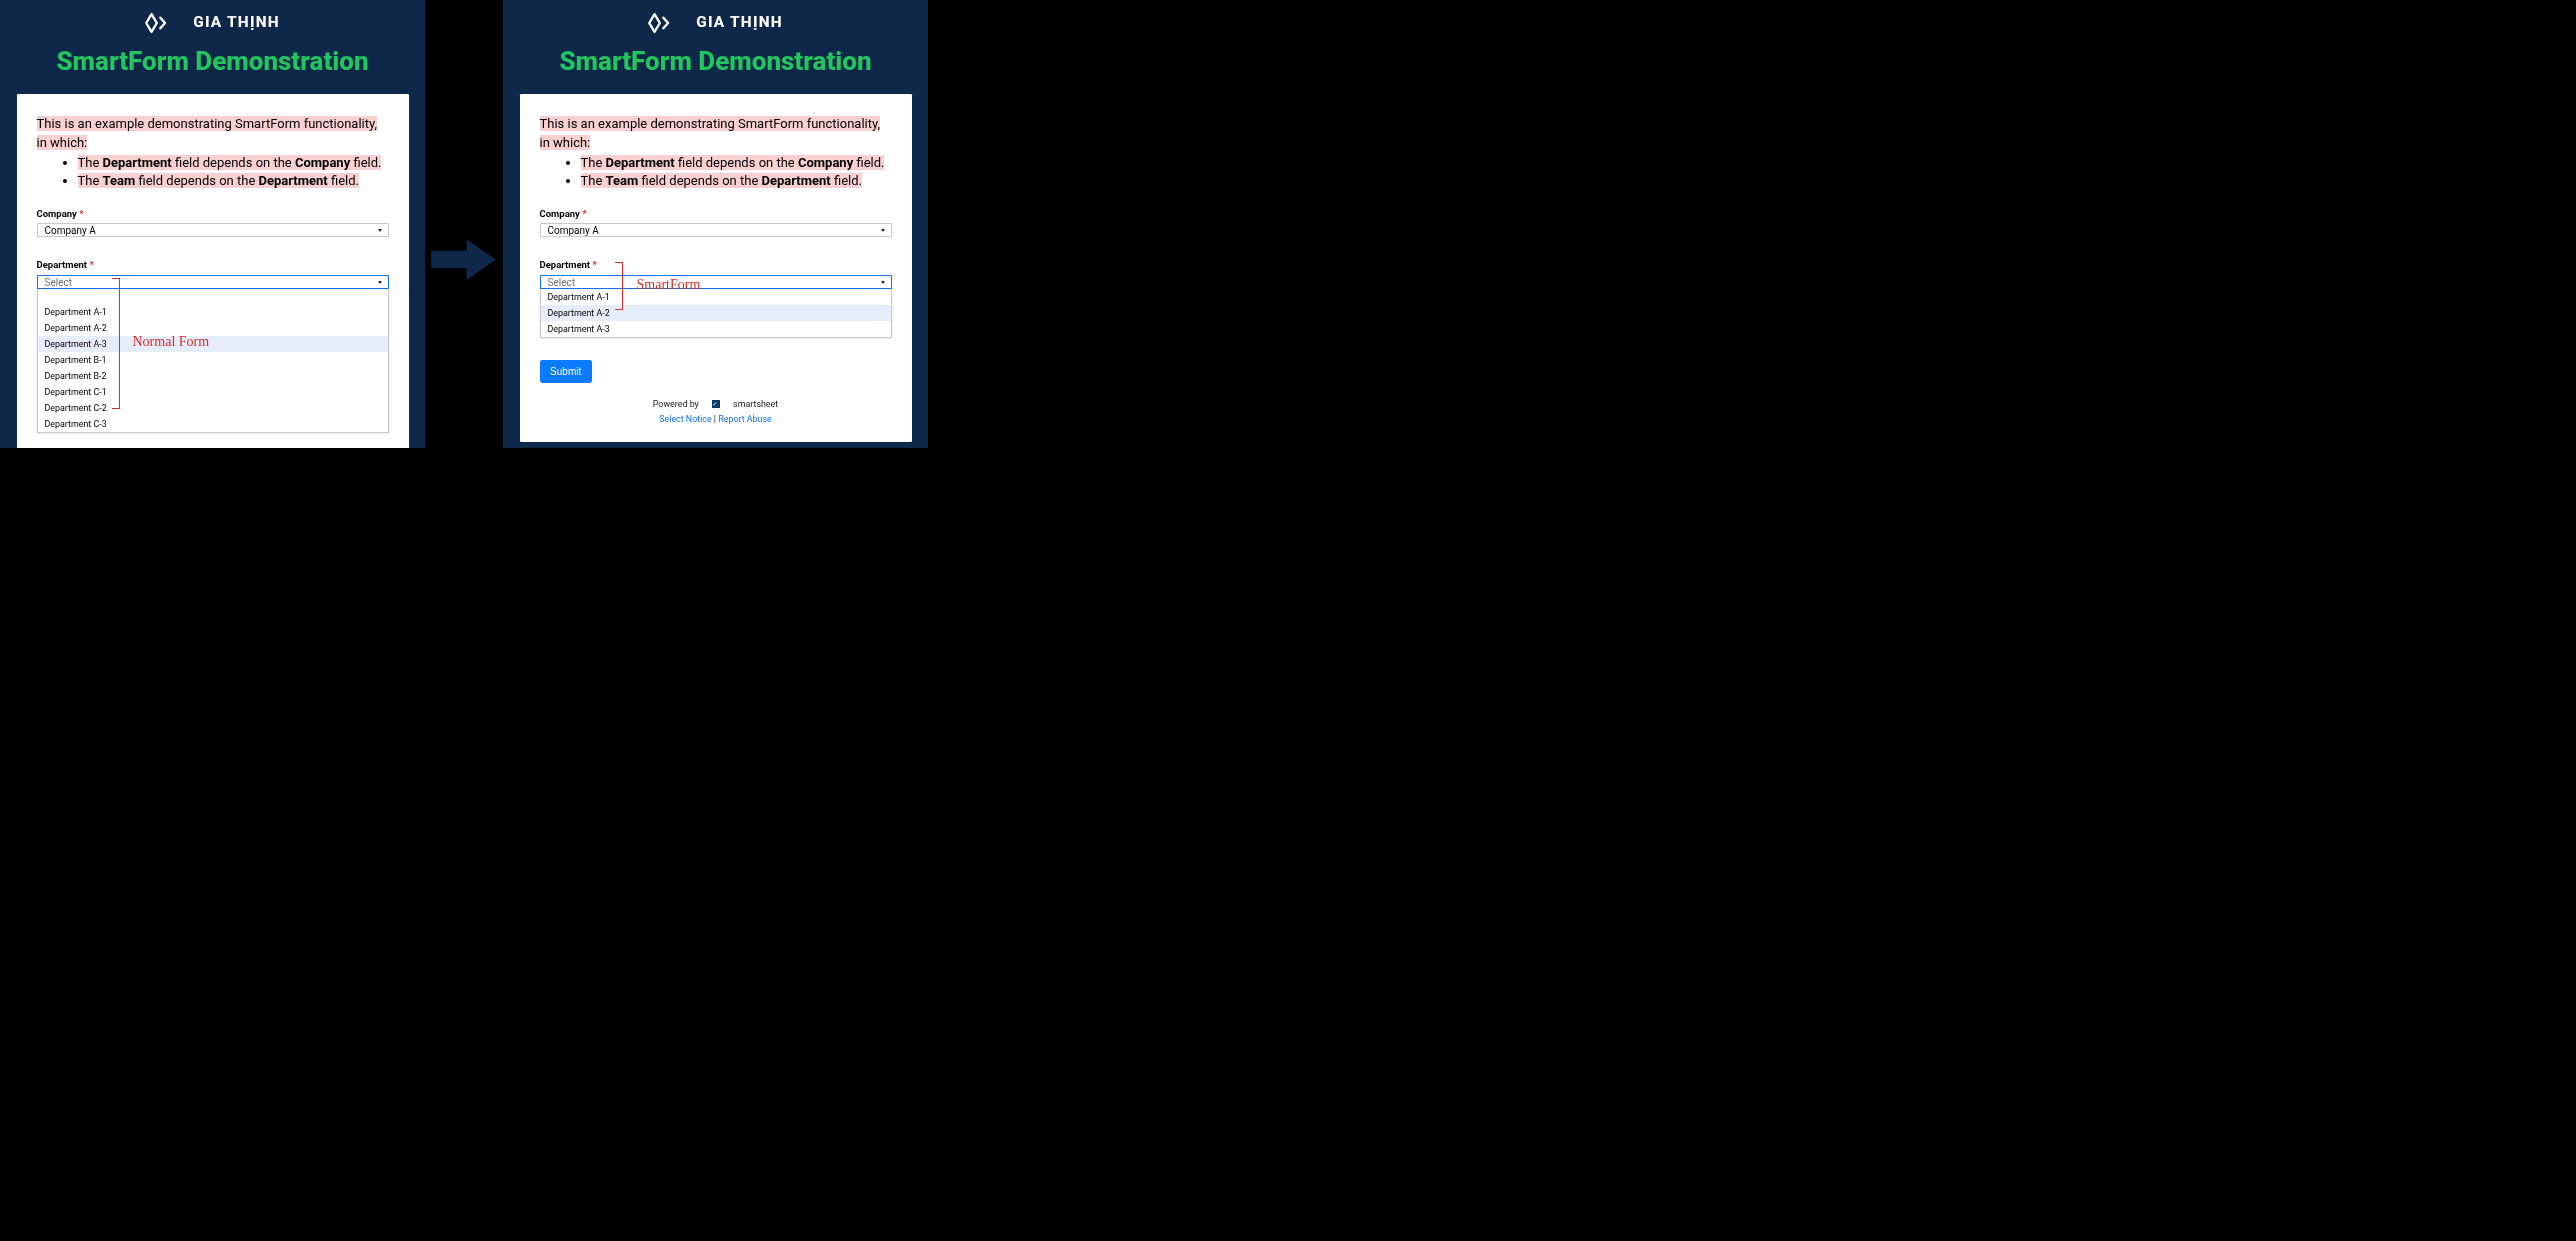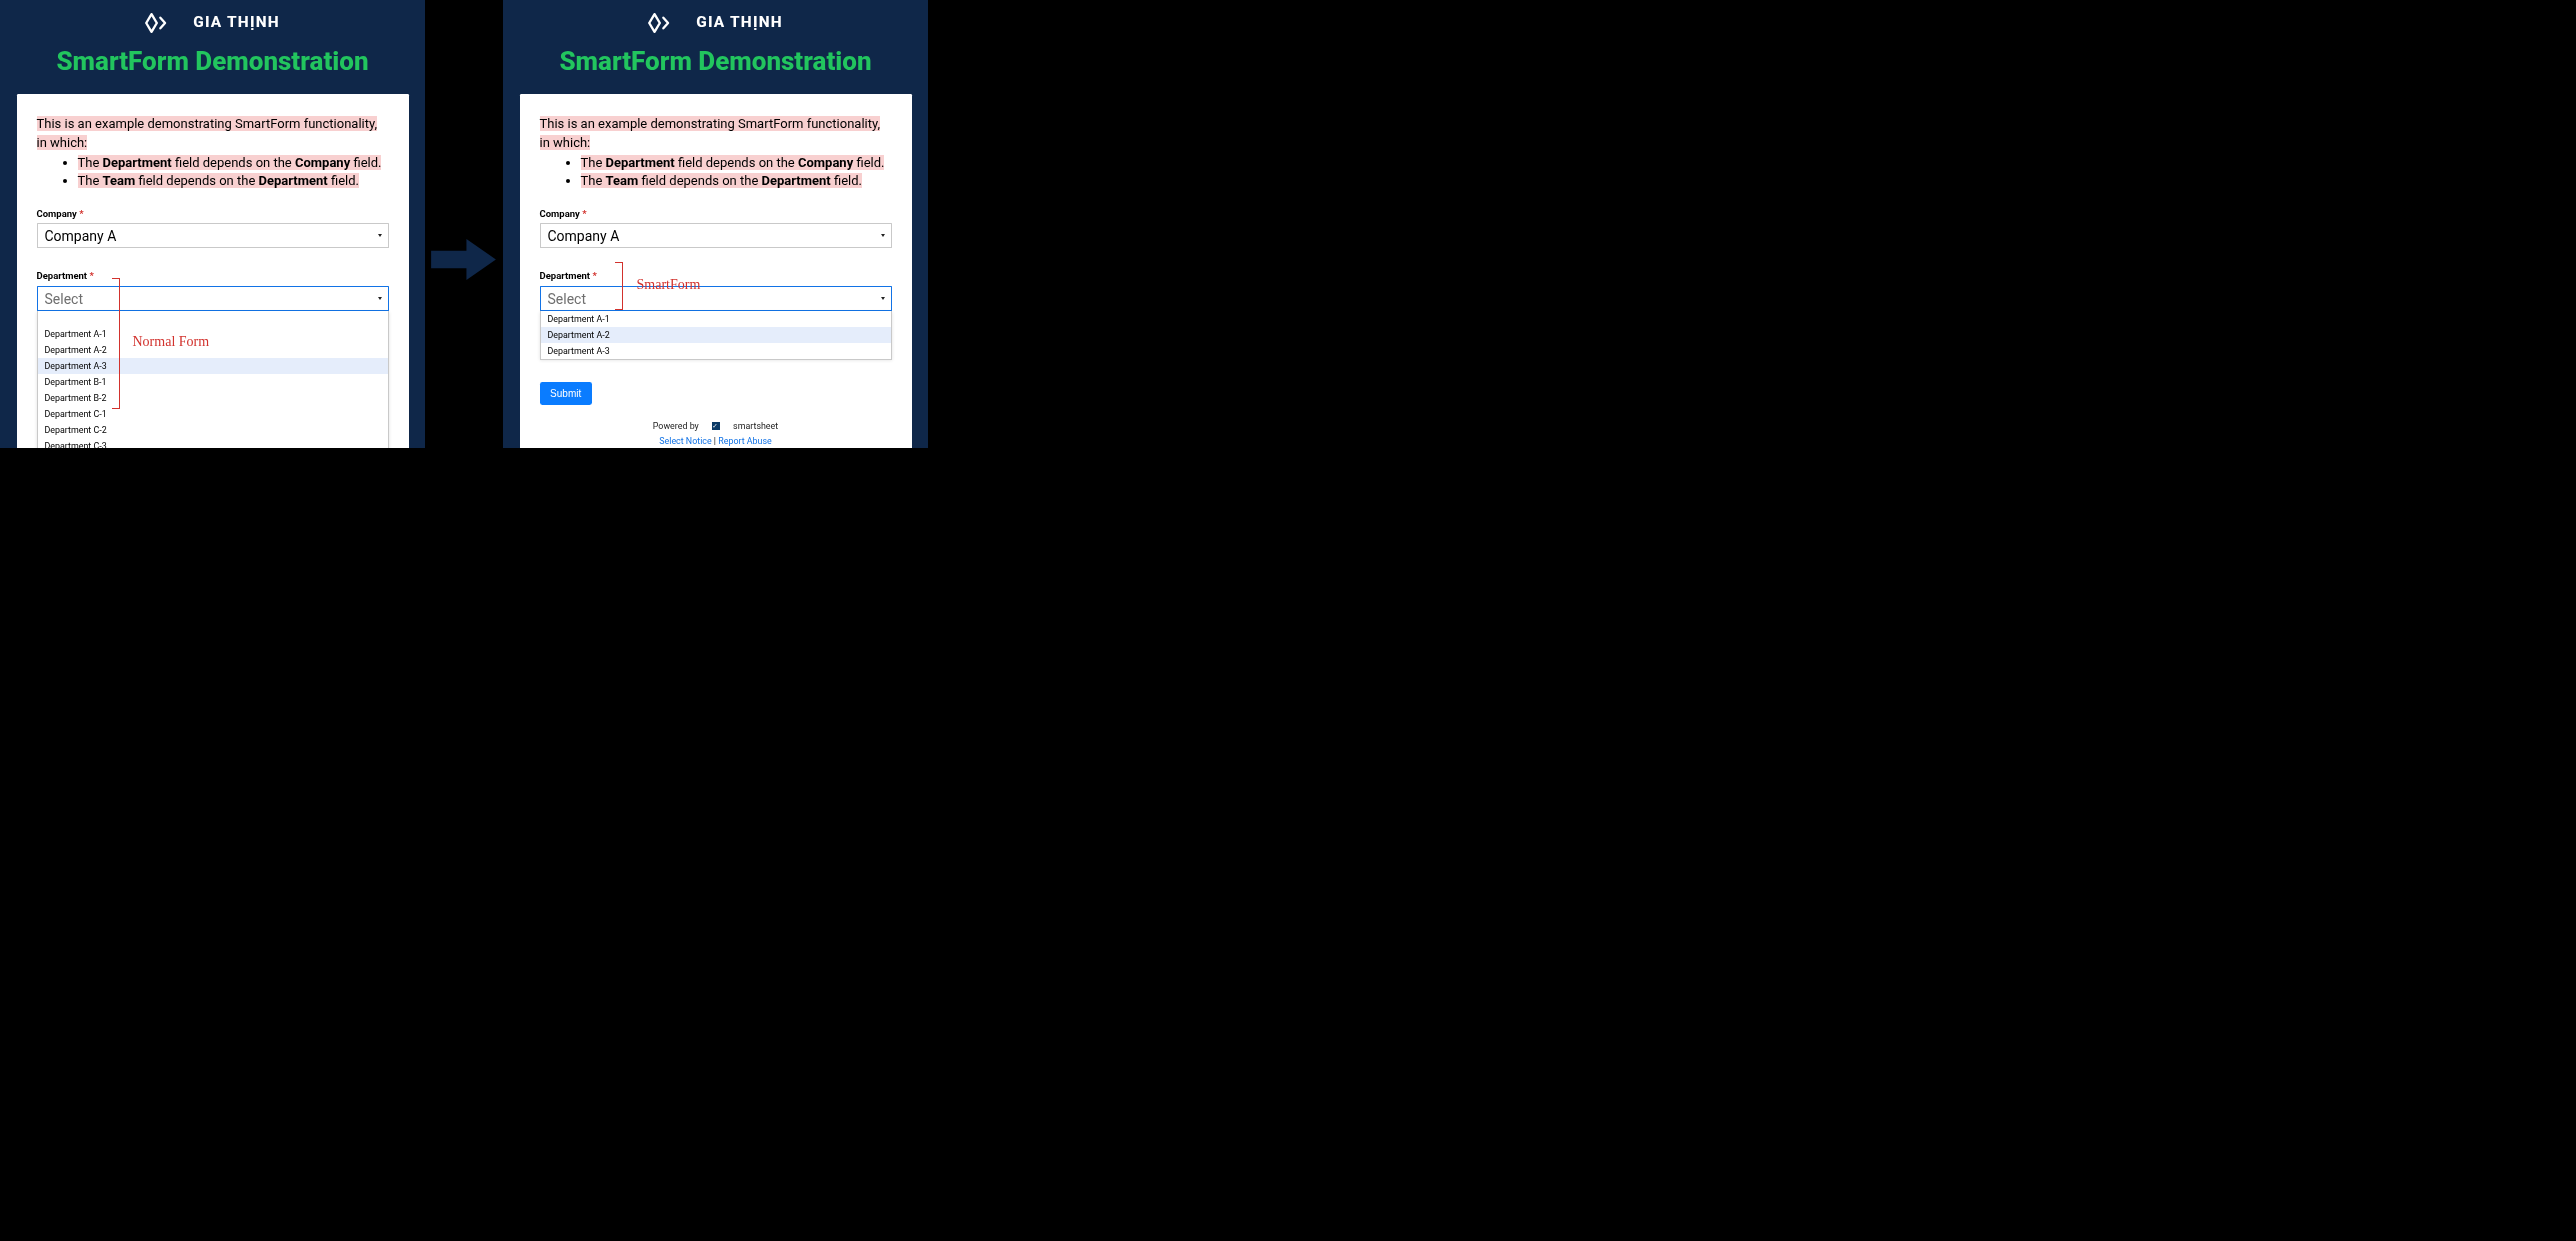--- a/index.html
+++ b/index.html
@@ -68,26 +68,26 @@
     font-size: 9.5px;
     font-weight: 700;
     margin-bottom: 4.7px;
     display: block;
   }
   .req { color: #d2322d; font-weight: 700; }
   .select-box {
     width: 100%;
     border: 0.6px solid #c9c9c9;
     border-radius: 0.6px;
-    height: 25px;
+    height: 14px;
     display: flex;
     align-items: center;
     justify-content: space-between;
     padding: 0 5.9px 0 7px;
-    font-size: 14px;
+    font-size: 10px;
     background: #fff;
     cursor: pointer;
   }
   .select-box.active {
     border: 0.9px solid #1273e6;
   }
   .select-placeholder { color: #6f6f6f; }
   .caret {
     width: 0; height: 0;
     border-left: 2.4px solid transparent;

